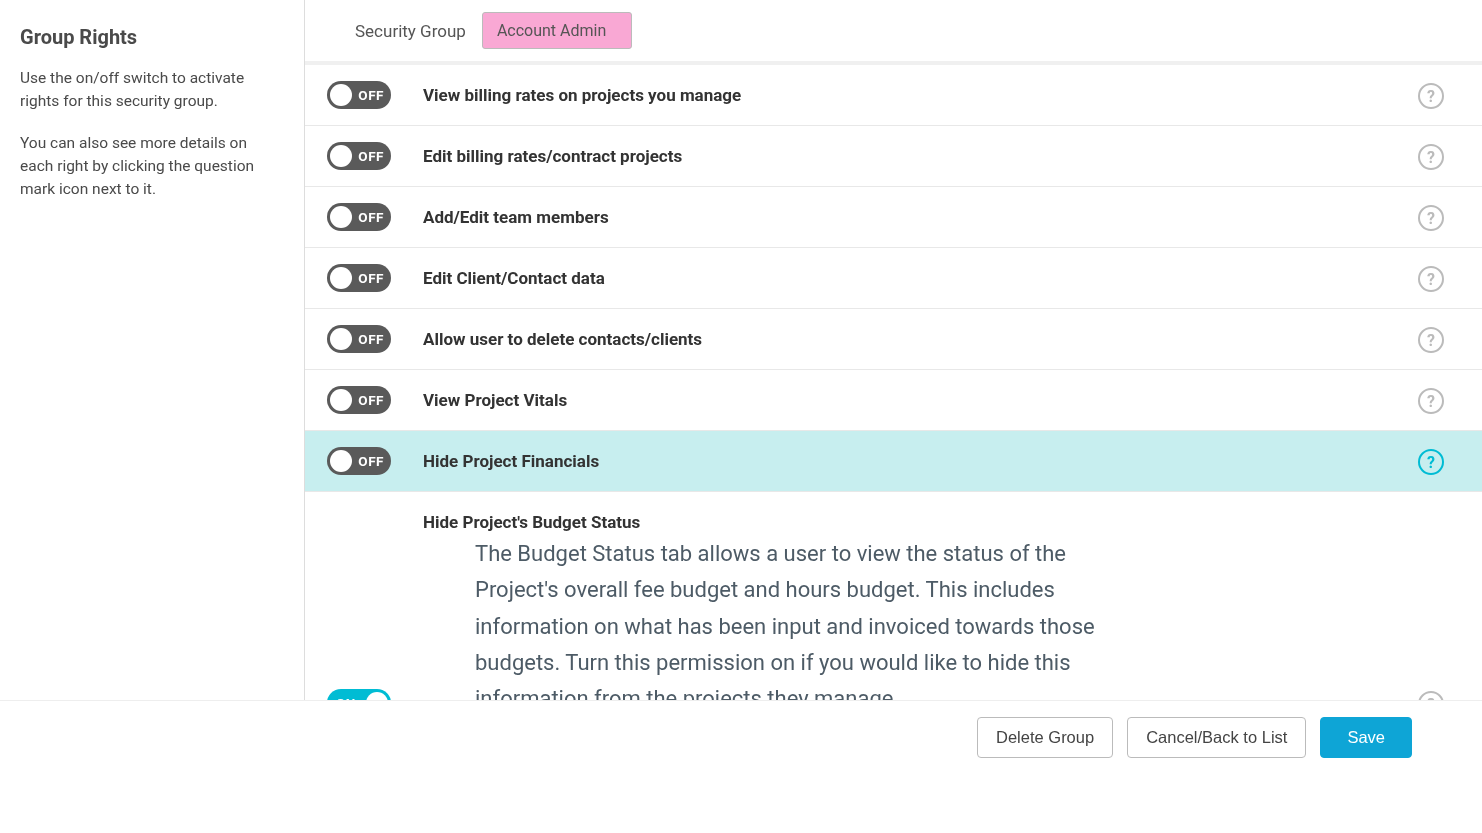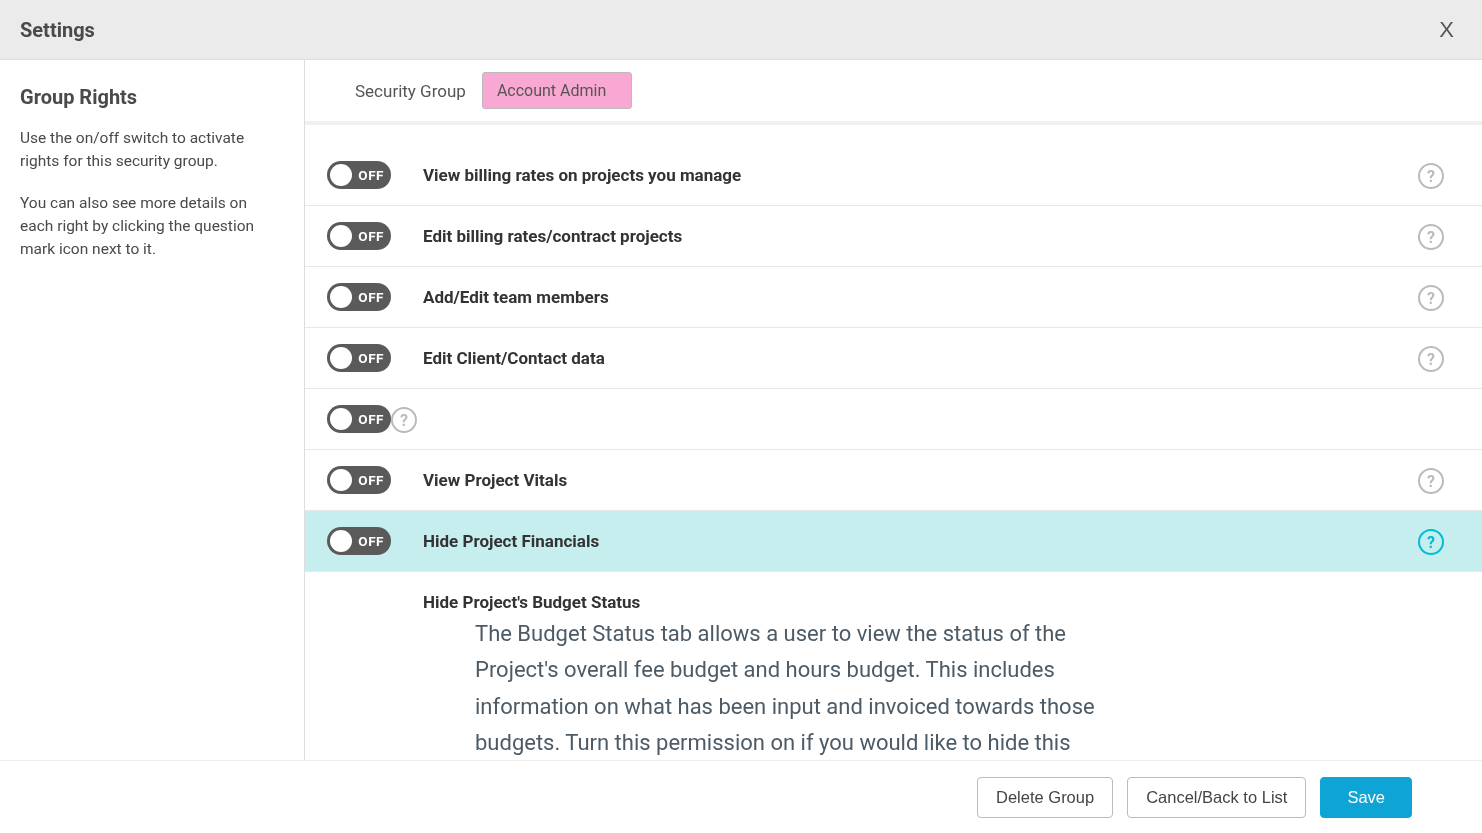--- a/index.html
+++ b/index.html
@@ -63,21 +63,20 @@
     font-size: 15.5px;
     line-height: 1.5;
     color: #4a4a4a;
   }
   
   .main {
     flex: 1;
     display: flex;
     flex-direction: column;
     min-width: 0;
-    gap: 20px;
   }
   .filter-bar {
     display: flex;
     align-items: center;
     gap: 16px;
     padding: 12px 50px 12px 50px;
     border-bottom: 4px solid #f0f0f0;
   }
   .filter-label {
     font-size: 17px;
@@ -210,24 +209,20 @@
   
   .rights-list::-webkit-scrollbar { width: 14px; }
   .rights-list::-webkit-scrollbar-thumb { background:#c9c9c9; border-radius:6px; }
   .rights-list::-webkit-scrollbar-track { background:#f2f2f2; }
 </style>
 </head>
 <body>
 
 <div class="app">
 
-  <div class="header">
-    <div class="header-title">Settings</div>
-    <div class="close-btn">X</div>
-  </div>
 
   <div class="body">
 
     <div class="sidebar">
       <h2>Group Rights</h2>
       <p>Use the on/off switch to activate rights for this security group.</p>
       <p>You can also see more details on each right by clicking the question mark icon next to it.</p>
     </div>
 
     <div class="main">
@@ -275,20 +270,23 @@
             </div>
             <div class="right-body">
               <div class="right-title">Edit Client/Contact data</div>
             </div>
             <div class="help-icon">?</div>
           </div>
           <div class="right-row">
             <div class="toggle off">
               <div class="knob"></div>
               <span class="tog-label">OFF</span>
+            </div>
+            <div class="right-body">
+              <div class="right-title">Allow user to delete contacts/clients</div>
             </div>
             <div class="help-icon">?</div>
           </div>
           <div class="right-row">
             <div class="toggle off">
               <div class="knob"></div>
               <span class="tog-label">OFF</span>
             </div>
             <div class="right-body">
               <div class="right-title">View Project Vitals</div>

